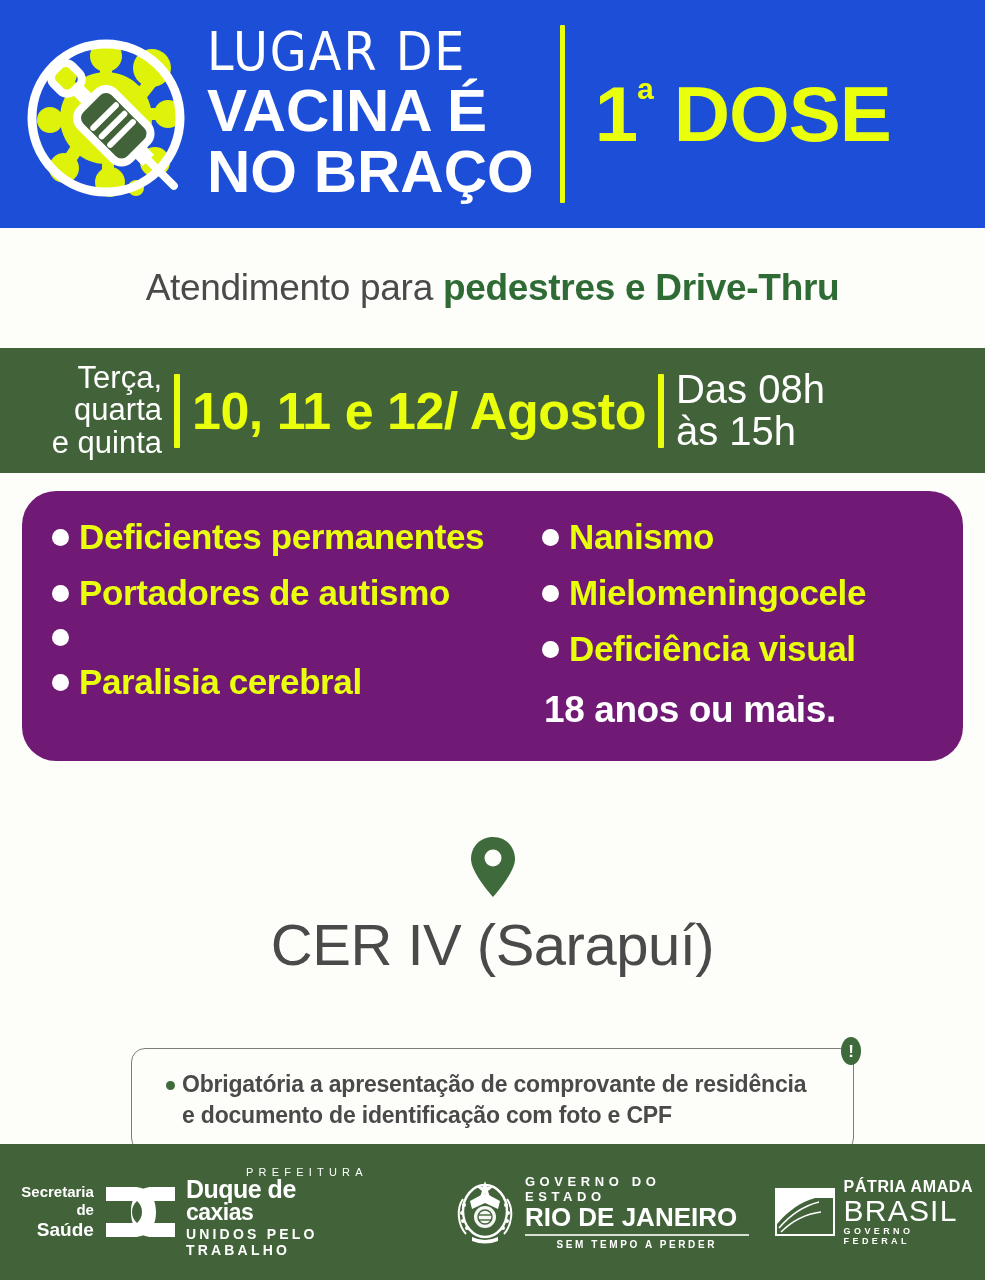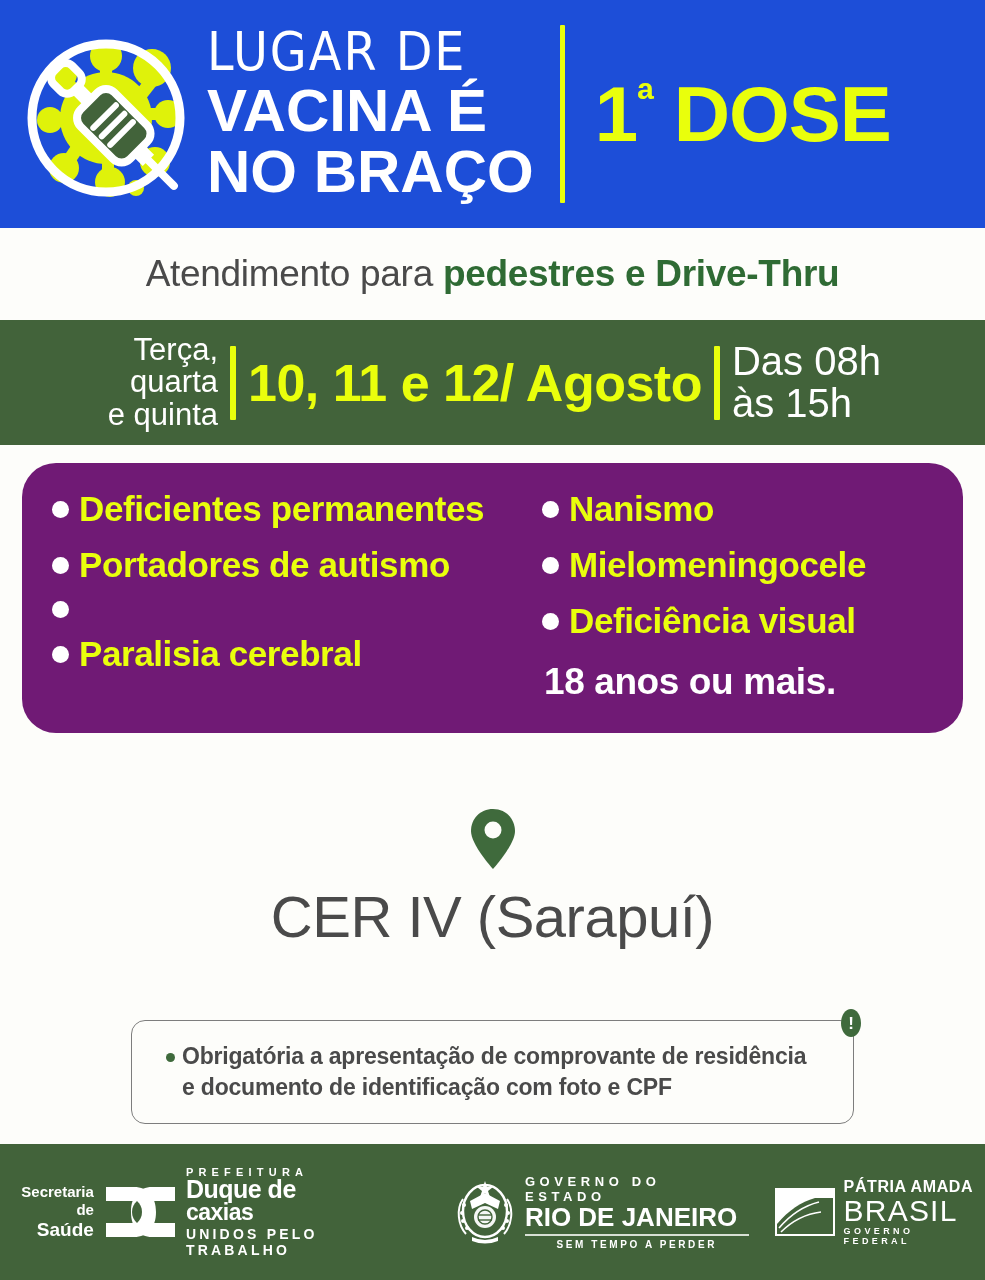--- a/index.html
+++ b/index.html
@@ -35,28 +35,28 @@
     width:5px;height:178px;background:#e9ff0c;margin-left:26px;flex:none;border-radius:1px;
   }
   .dose{
     color:#e9ff0c;font-size:78px;font-weight:bold;margin-left:30px;letter-spacing:-1px;
     display:flex;align-items:flex-start;line-height:1;
   }
   .dose .ord{font-size:46px;line-height:1;position:relative;top:2px;}
 
   
   .subtitle-band{
-    height:92px;background:#fdfdfa;display:flex;align-items:center;justify-content:center;flex:none;
+    height:120px;background:#fdfdfa;display:flex;align-items:center;justify-content:center;flex:none;
   }
   .subtitle{font-size:37px;color:#4a4a4a;letter-spacing:-0.3px;white-space:nowrap;}
   .subtitle b{color:#2f6b34;font-weight:bold;}
 
   
   .date-band{
-    height:125px;background:#42633a;display:flex;align-items:center;flex:none;padding-left:100px;
+    height:125px;background:#42633a;display:flex;align-items:center;flex:none;padding-left:44px;
   }
   .weekdays{
     color:#ffffff;font-size:31px;line-height:1.04;text-align:right;min-width:118px;
   }
   .bar{width:6px;height:74px;background:#e9ff0c;margin:0 12px;flex:none;border-radius:1px;}
   .dates{color:#e9ff0c;font-size:52px;font-weight:bold;white-space:nowrap;letter-spacing:-0.5px;}
   .hours{color:#ffffff;font-size:40px;line-height:1.03;white-space:nowrap;}
 
   
   .list-card{
@@ -107,21 +107,21 @@
     position:absolute;left:0;bottom:0;width:985px;height:136px;background:#42633a;
     display:flex;align-items:center;justify-content:center;gap:26px;
   }
   .f-block{display:flex;align-items:center;}
   .sec-saude{
     color:#ffffff;font-size:15px;line-height:1.2;text-align:right;margin-right:10px;font-weight:bold;
   }
   .sec-saude .l2{font-size:19px;}
   .dc-mark{width:73px;height:54px;flex:none;}
   .pref-txt{margin-left:9px;color:#ffffff;}
-  .pref-txt .t1{font-size:11px;letter-spacing:5.2px;font-weight:bold;}
+  .pref-txt .t1{font-size:11px;letter-spacing:5.2px;font-weight:normal;text-align:center;}
   .pref-txt .t2{font-size:25px;font-weight:bold;line-height:0.93;letter-spacing:-0.5px;}
   .pref-txt .t3{font-size:23px;font-weight:bold;line-height:0.95;letter-spacing:-0.5px;}
   .pref-txt .t4{font-size:14px;letter-spacing:3.2px;font-weight:bold;margin-top:2px;}
 
   .crest{width:62px;height:66px;flex:none;}
   .rj-txt{margin-left:9px;color:#ffffff;}
   .rj-txt .r1{font-size:13px;letter-spacing:4.6px;font-weight:bold;}
   .rj-txt .r2{font-size:26px;font-weight:bold;letter-spacing:0px;line-height:1.05;}
   .rj-rule{height:1.5px;background:#d8e0d5;margin:3px 0 3px 0;}
   .rj-txt .r3{font-size:10px;letter-spacing:2.6px;font-weight:bold;text-align:center;}

